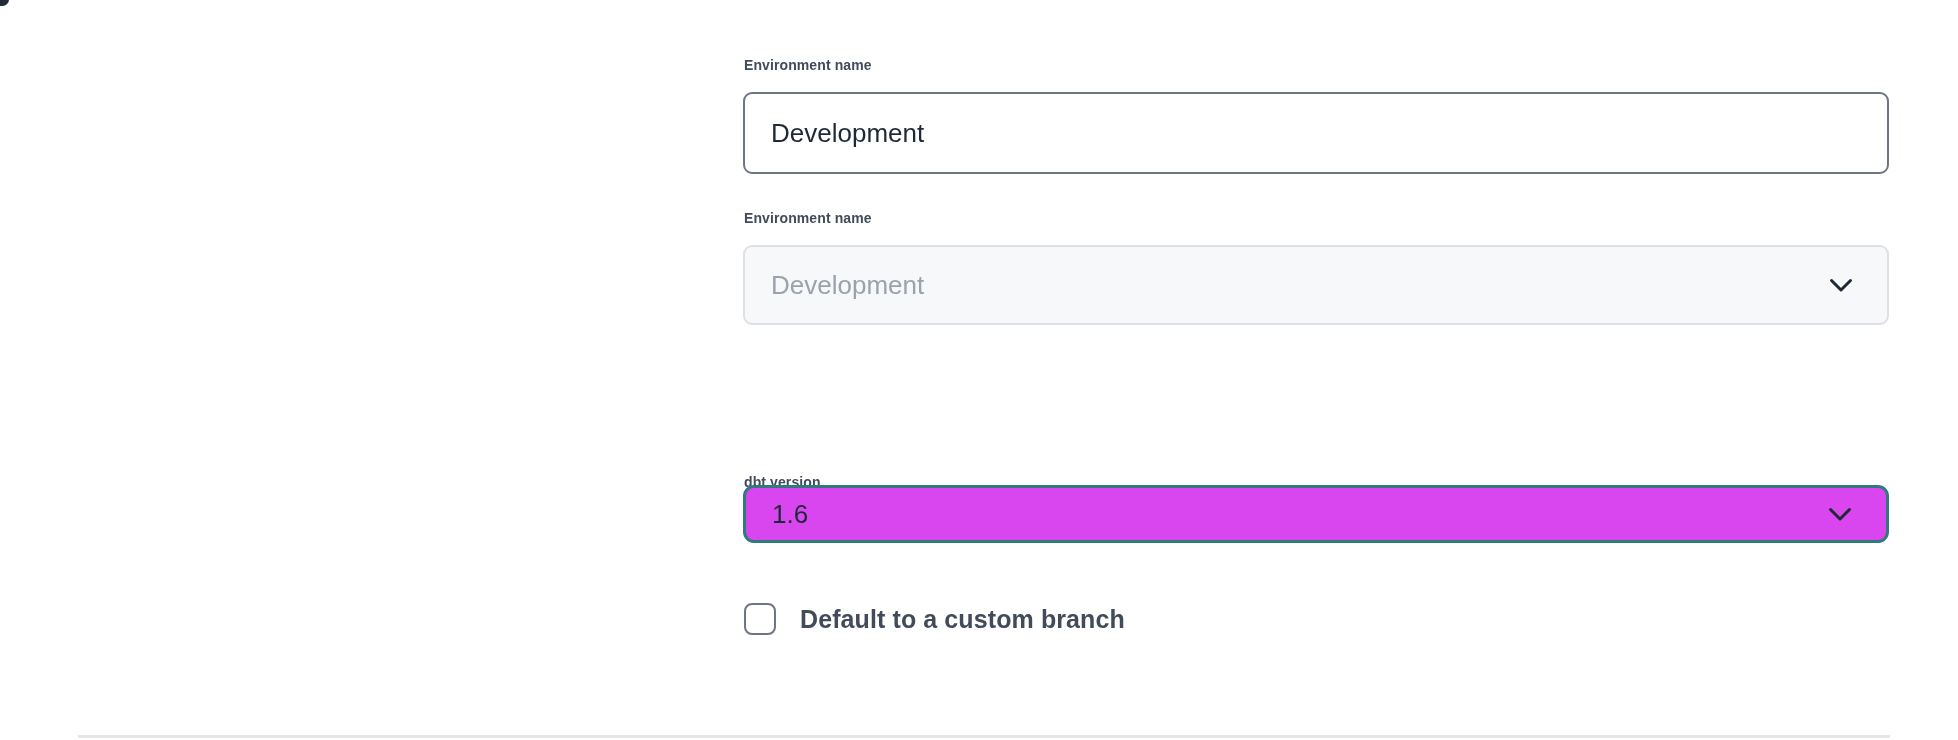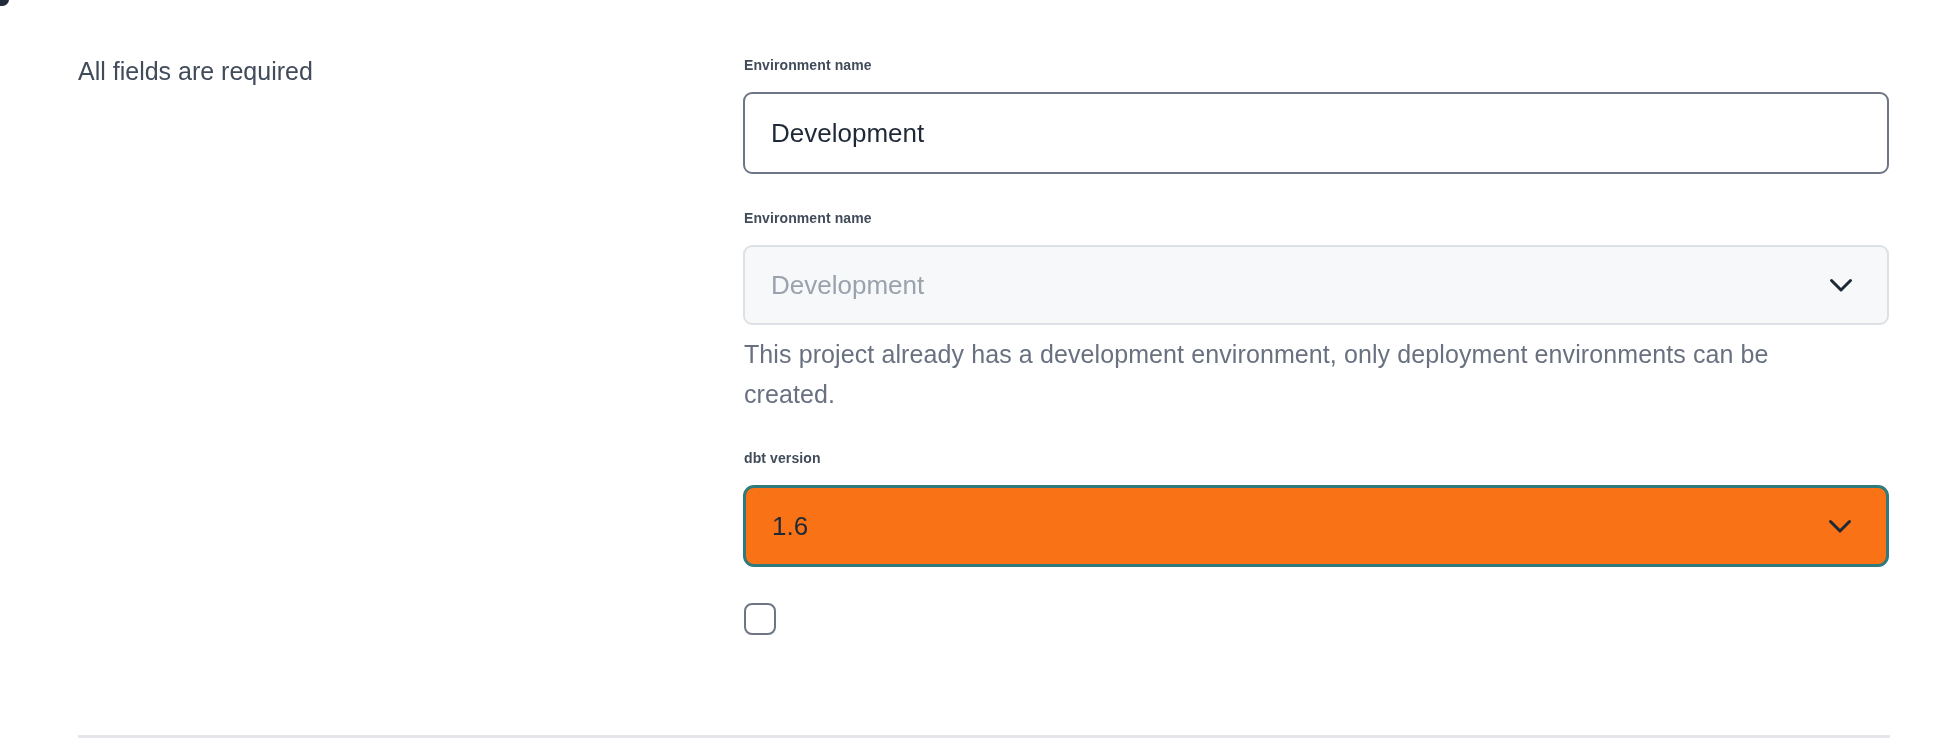--- a/index.html
+++ b/index.html
@@ -40,21 +40,21 @@
     line-height: 1.2;
   }
   .form-col { position: absolute; left: 743px; top: 0; width: 1146px; height: 740px; }
   .field-label {
     position: absolute; left: 1px;
     font-size: 14px; font-weight: 700; color: var(--label);
     line-height: 27px; letter-spacing: 0.1px;
   }
   .label-env-name { top: 52px; }
   .label-env-type { top: 205px; }
-  .label-dbt-version { top: 445px; text-align: center; }
+  .label-dbt-version { top: 469px; text-align: center; }
   .text-input {
     position: absolute; left: 0; top: 92px;
     width: 1146px; height: 82px;
     background: #ffffff;
     border: 2px solid var(--input-border);
     border-radius: 9px;
     padding: 0 26px;
     font-family: "Liberation Sans", "DejaVu Sans", sans-serif;
     font-size: 26px; color: var(--input-text);
     outline: none;
@@ -69,22 +69,22 @@
   }
   .select-disabled {
     top: 245px;
     background: var(--disabled-bg);
     border: 2px solid var(--disabled-border);
     color: var(--muted-text);
     cursor: default;
   }
   .select-focused {
     top: 485px;
-    height: 82px;
-    background: #f97316;
+    height: 58px;
+    background: #d946ef;
     border: 3.5px solid var(--accent-teal);
     border-radius: 11px;
     color: var(--input-text);
     cursor: pointer;
   }
   .chevron { flex: 0 0 auto; display: block; }
   .helper-text {
     position: absolute; left: 1px; top: 334px;
     width: 1100px;
     font-size: 25px; color: var(--helper-text);
@@ -114,46 +114,45 @@
   }
 </style>
 </head>
 <body>
 
 <div>
 
   <div class="corner-fragment"></div>
 
   <div class="left-col">
-    <p class="page-subtitle">All fields are required</p>
   </div>
 
   <div class="form-col">
 
     <label class="field-label label-env-name">Environment name</label>
     <input class="text-input" type="text" value="Development" style="">
 
     <label class="field-label label-env-type">Environment name</label>
     <div class="select select-disabled">
       <span>Development</span>
       <svg class="chevron" width="24" height="15" viewBox="0 0 24 15">
         <polyline points="2.5,2.5 12,12 21.5,2.5" fill="none" stroke="#1e2937" stroke-width="3" stroke-linecap="round" stroke-linejoin="round"></polyline>
       </svg>
     </div>
-    <p class="helper-text">This project already has a development environment, only deployment environments can be created.</p>
 
     <label class="field-label label-dbt-version">dbt version</label>
     <div class="select select-focused">
       <span>1.6</span>
       <svg class="chevron" width="24" height="15" viewBox="0 0 24 15">
         <polyline points="2.5,2.5 12,12 21.5,2.5" fill="none" stroke="#1e2937" stroke-width="3" stroke-linecap="round" stroke-linejoin="round"></polyline>
       </svg>
     </div>
 
     <div class="checkbox-row">
       <span class="checkbox" role="checkbox" aria-checked="false"></span>
+      <label class="checkbox-label">Default to a custom branch</label>
     </div>
 
   </div>
 
   <div class="divider"></div>
 
 </div>
 
 </body></html>

